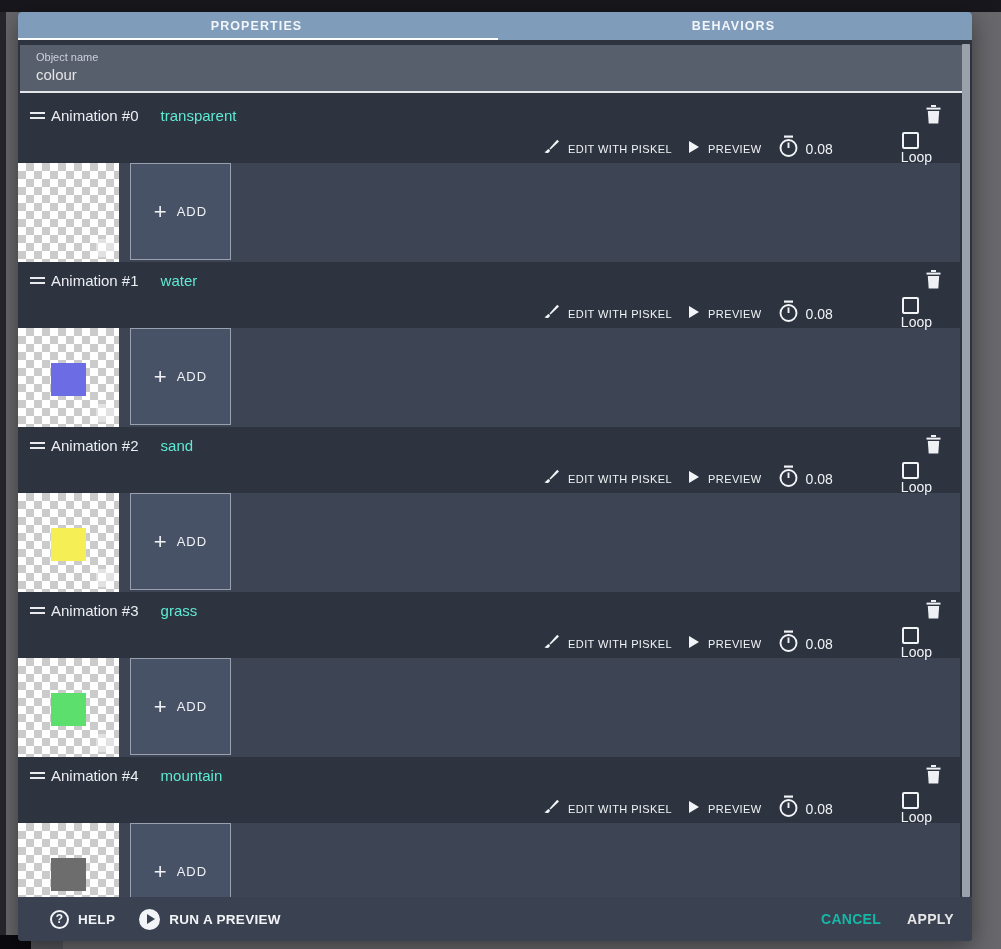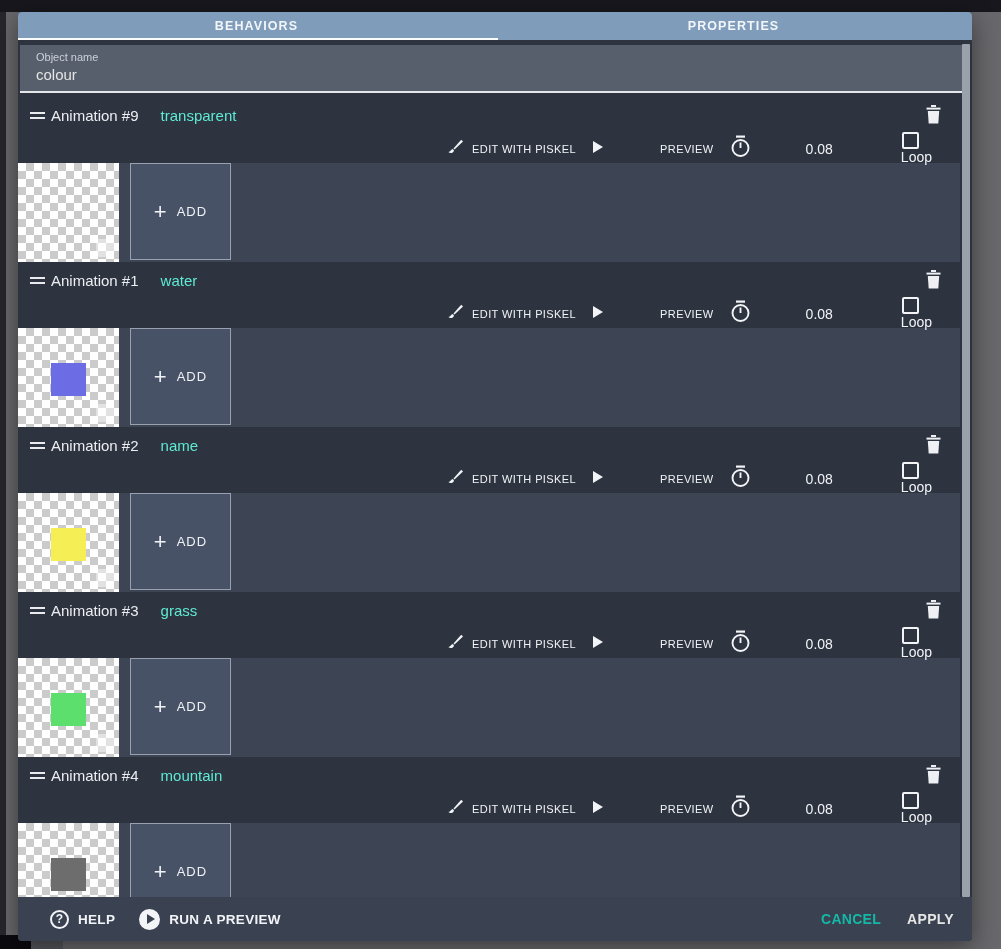--- a/index.html
+++ b/index.html
@@ -39,21 +39,21 @@
   .drag-handle { width:15px; margin-right:6px; cursor:grab; }
   .drag-handle i { display:block; height:2px; background:#e9ebef; margin:2.5px 0; }
   .anim-title { color:#eceef2; font-size:15px; }
   .anim-name  { color:#5eead4; font-size:15px; margin-left:22px; }
   .trash-btn { position:absolute; right:17px; top:6px; background:none; border:none;
                cursor:pointer; padding:2px; }
   .controls { display:flex; align-items:center; justify-content:flex-end;
               padding-right:28px; margin-top:8px; color:#f2f4f7; }
   .ctrl { display:flex; align-items:center; cursor:pointer; }
   .ctrl .txt { font-size:11px; font-weight:500; letter-spacing:.4px; margin-left:8px; }
-  .ctrl + .ctrl { margin-left:16px;gap:48px; }
+  .ctrl + .ctrl { margin-left:16px; }
   .time-val { font-size:14px; margin-left:7px; }
   .loop-grp { margin-left:56px; display:flex; align-items:center; cursor:pointer;flex-direction:column; }
   .checkbox { width:17px; height:17px; border:2px solid #f2f4f7; border-radius:2px; }
   .loop-txt { font-size:14px; margin-left:12px; }
 
   .frame-strip { height:99px; background:#3d4554; display:flex; overflow:hidden; }
   .frame-strip.clipped { height:74px; }
   .frame-thumb { position:relative; width:101px; height:99px; cursor:pointer; flex:0 0 auto;
        background-color:#fff;
        background-image:
@@ -99,42 +99,42 @@
 <body>
 
 <div class="bd-top"></div>
 <div class="bd-left"></div>
 <div class="bd-blk"></div>
 <div class="bd-tab"></div>
 
 <div class="dialog">
 
   <div class="tabbar">
+    <div class="tab">PROPERTIES</div>
     <div class="tab">BEHAVIORS</div>
-    <div class="tab">PROPERTIES</div>
     <div class="tab-underline"></div>
   </div>
 
   <div class="content">
 
     <div class="objbox">
       <div class="lbl">Object name</div>
       <div class="val">colour</div>
     </div>
 
     <div class="rows">
 
       <div class="anim-row">
         <div class="anim-header">
           <div class="title-line">
             <span class="drag-handle">
                 <i></i>
                 <i></i>
               </span>
-            <span class="anim-title">Animation #9</span>
+            <span class="anim-title">Animation #0</span>
             <span class="anim-name">transparent</span>
             <button class="trash-btn">
               <span>
                 <svg width="15" height="19" viewBox="0 0 15 19">
                     <path fill="#eef0f4" d="M5 0h5v2H5z"></path>
                     <rect x="0.5" y="2.6" width="14" height="2" fill="#eef0f4"></rect>
                     <path fill="#eef0f4" d="M1.8 6h11.4l-.9 12.4H2.7z"></path>
                   </svg>
               </span>
             </button>
@@ -251,21 +251,21 @@
       </div>
 
       <div class="anim-row">
         <div class="anim-header">
           <div class="title-line">
             <span class="drag-handle">
                 <i></i>
                 <i></i>
               </span>
             <span class="anim-title">Animation #2</span>
-            <span class="anim-name">name</span>
+            <span class="anim-name">sand</span>
             <button class="trash-btn">
               <span>
                 <svg width="15" height="19" viewBox="0 0 15 19">
                     <path fill="#eef0f4" d="M5 0h5v2H5z"></path>
                     <rect x="0.5" y="2.6" width="14" height="2" fill="#eef0f4"></rect>
                     <path fill="#eef0f4" d="M1.8 6h11.4l-.9 12.4H2.7z"></path>
                   </svg>
               </span>
             </button>
           </div>

